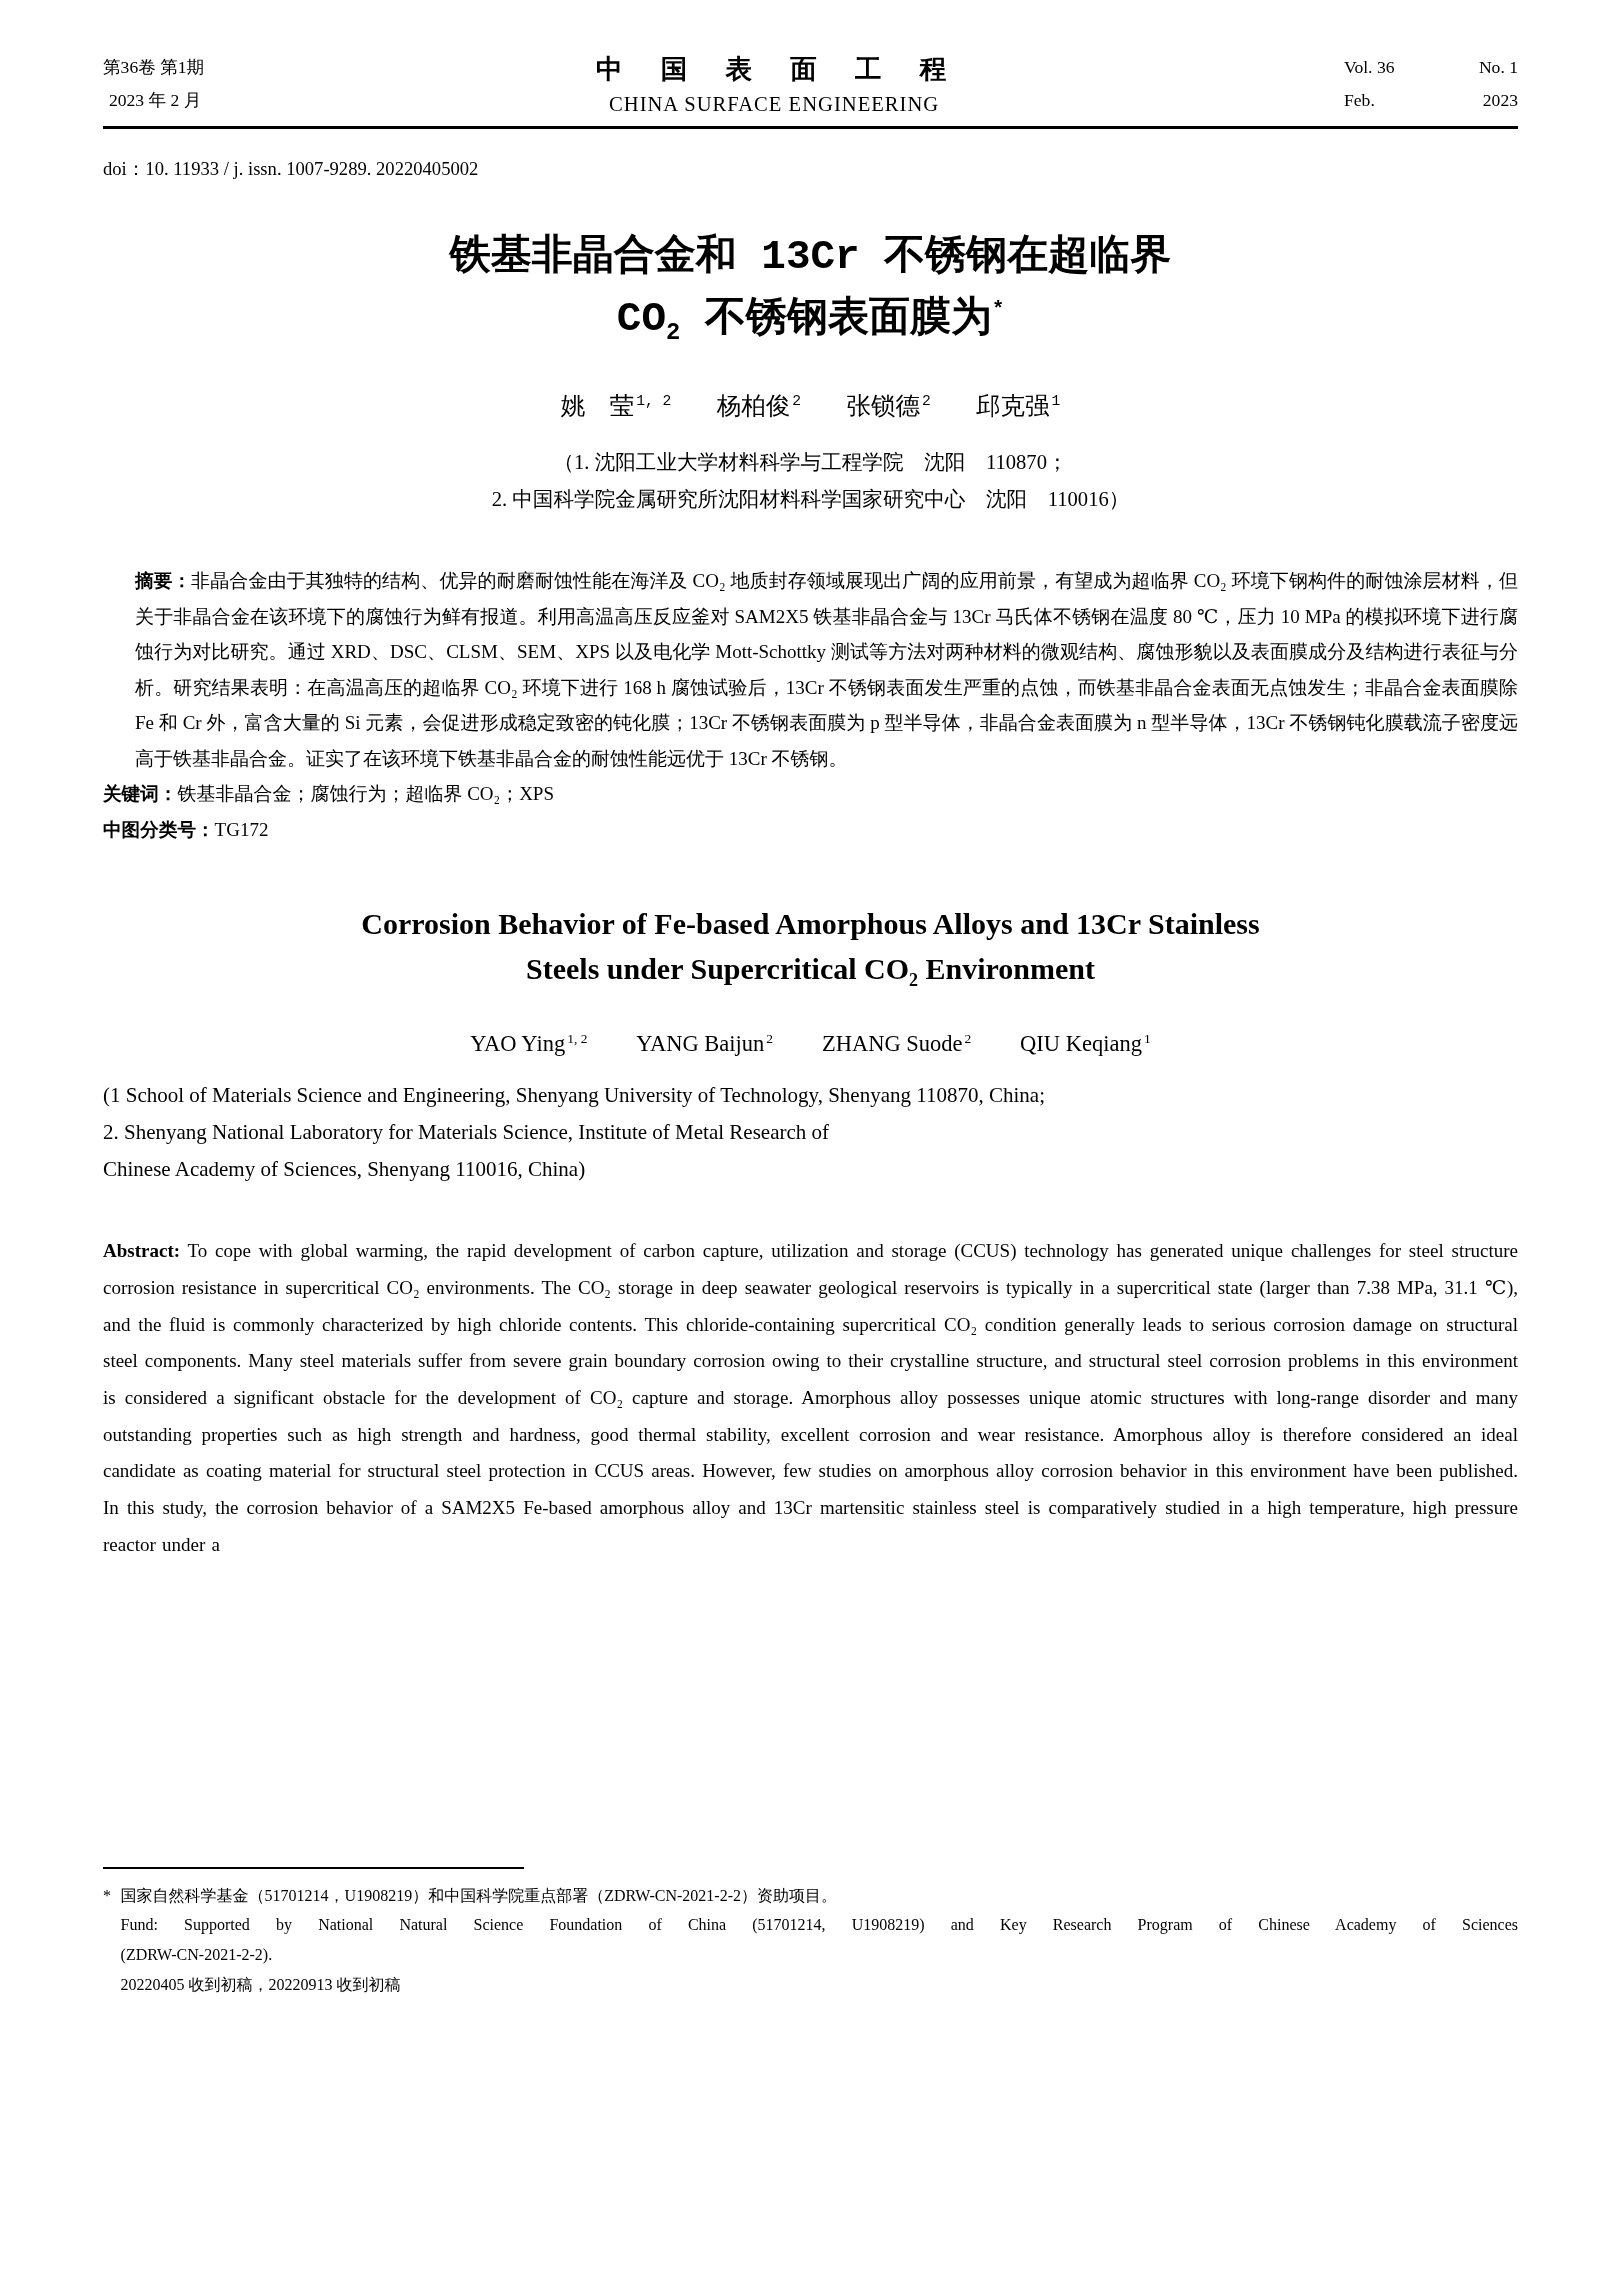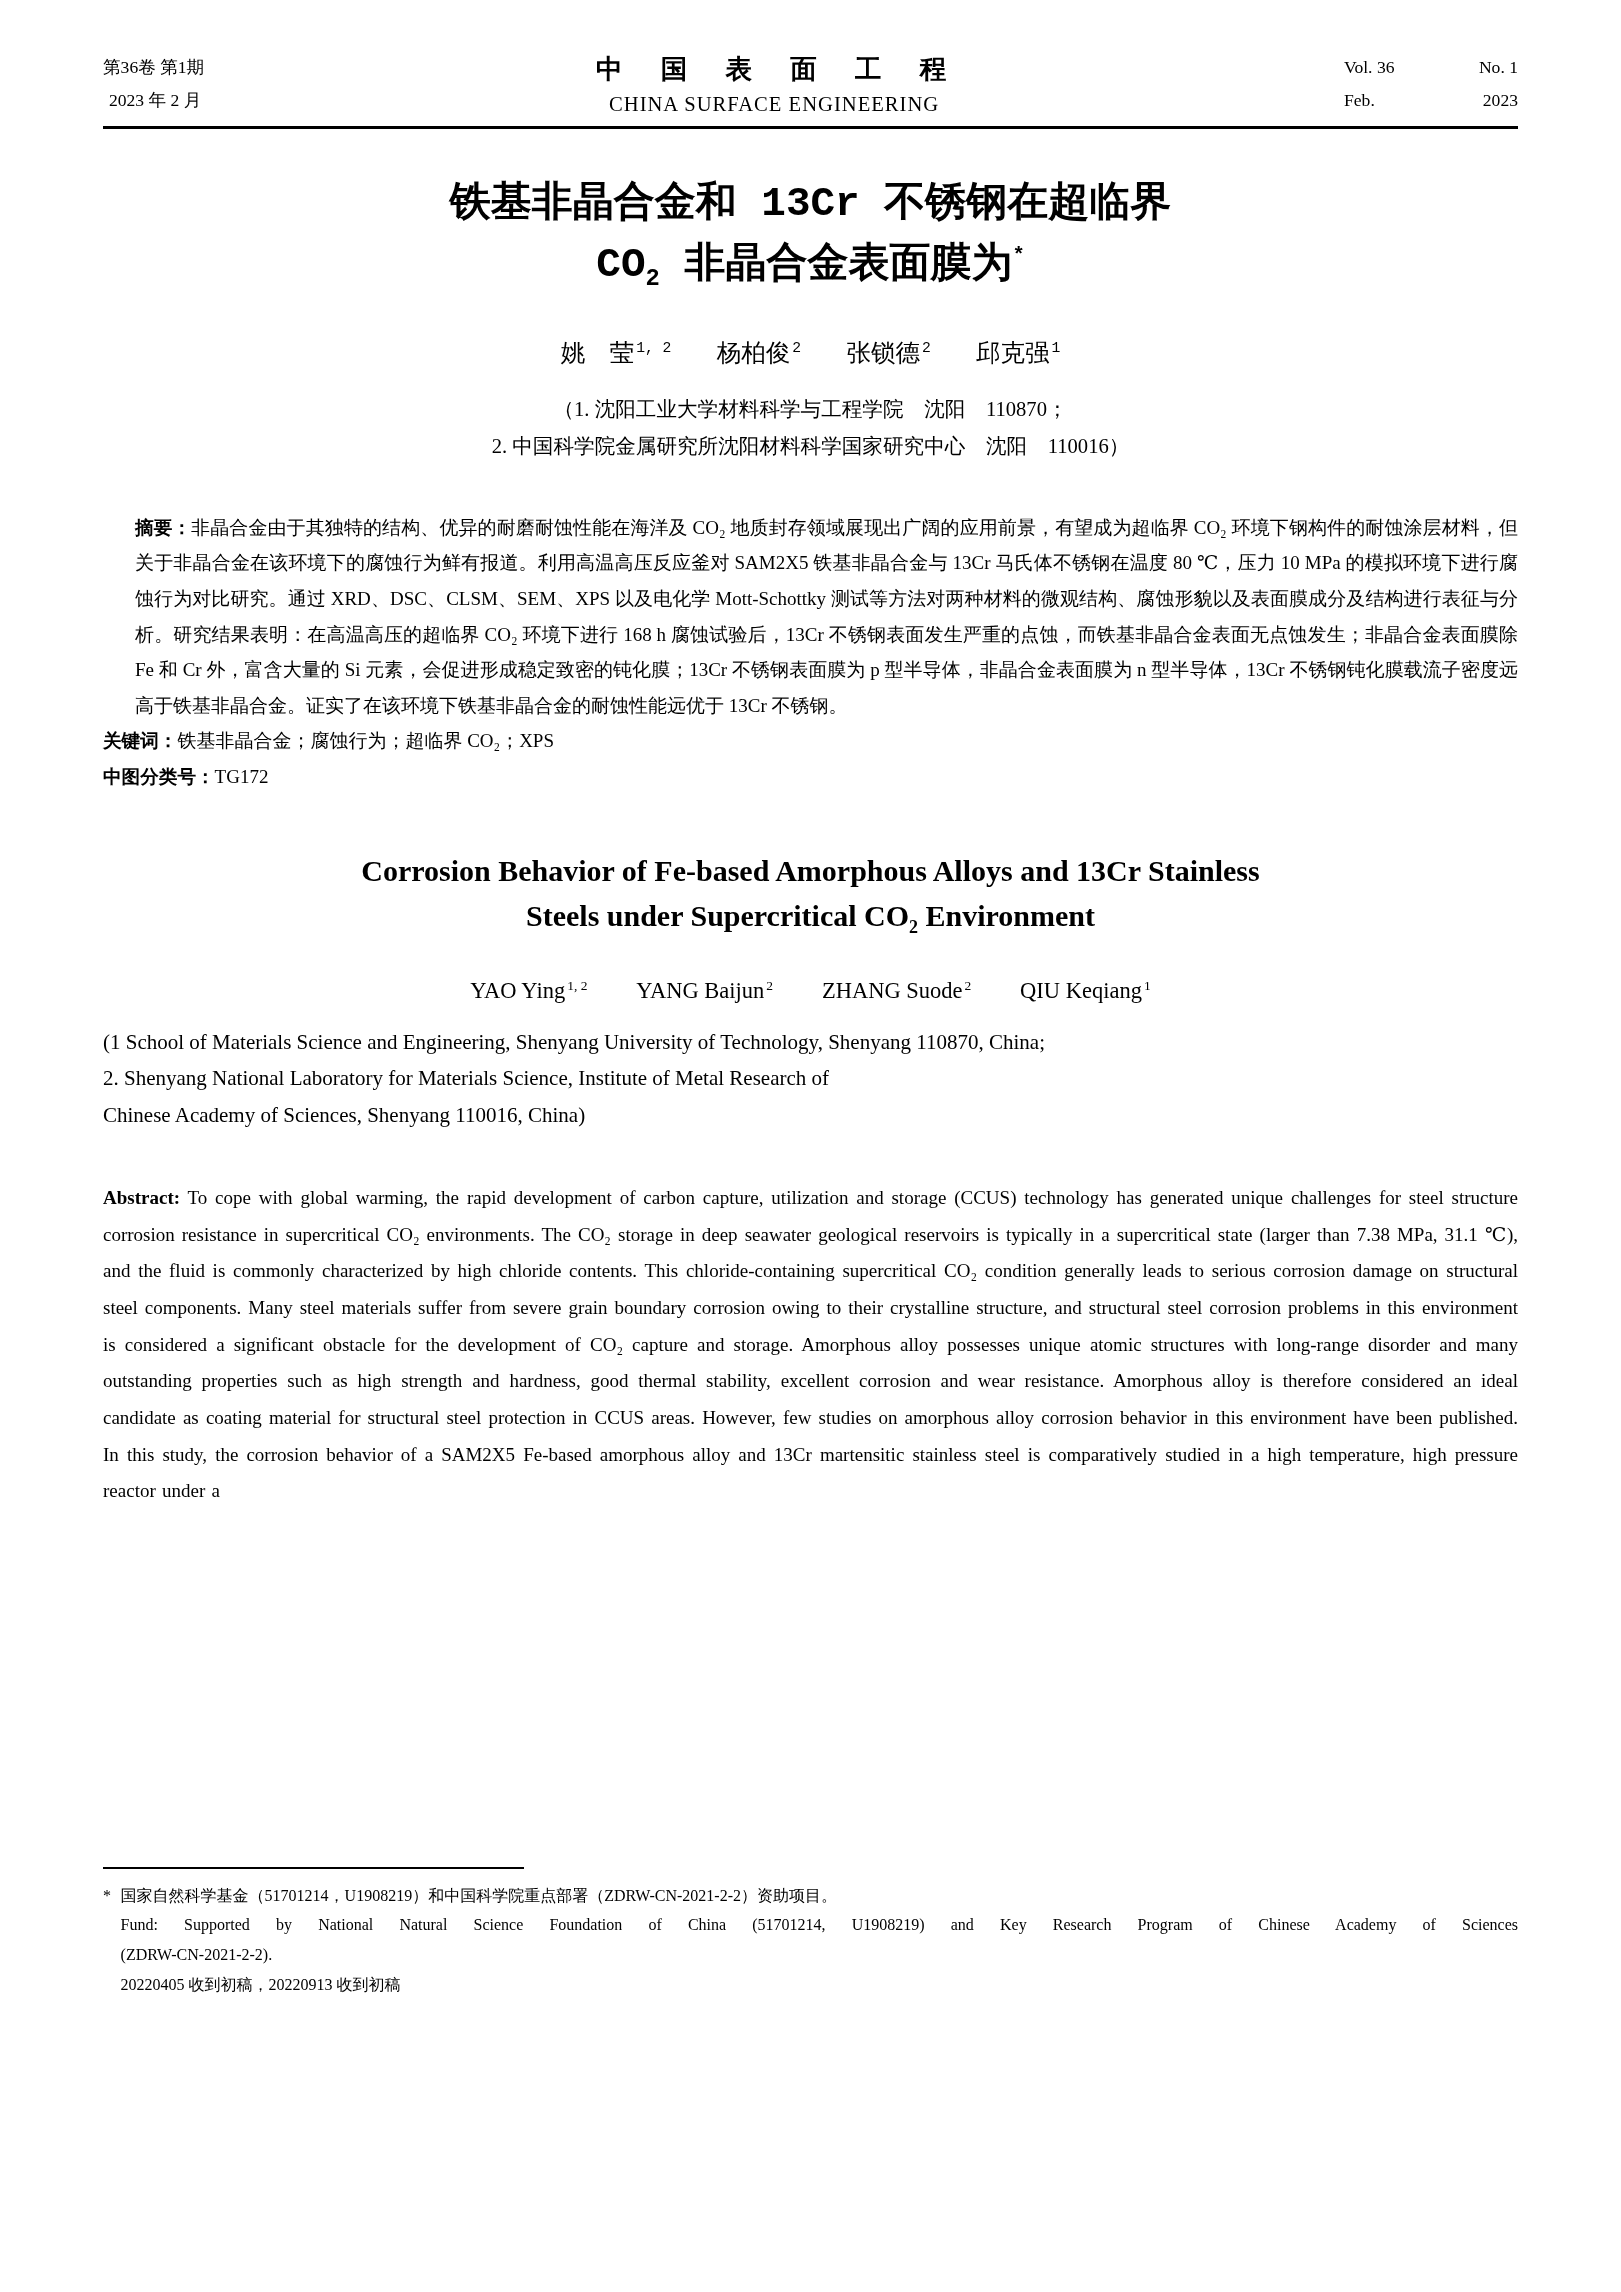--- a/index.html
+++ b/index.html
@@ -121,24 +121,25 @@
         <span>No. 1</span>
       </div>
       <div class="row">
         <span>Feb.</span>
         <span>2023</span>
       </div>
     </div>
   </header>
   <div class="header-rule"></div>
 
+  <div class="doi">doi：10. 11933 / j. issn. 1007-9289. 20220405002</div>
 
   <h1 class="title-cn">
     <span>铁基非晶合金和 13Cr 不锈钢在超临界</span><br>
-    <span><span>CO</span><sub>2</sub><span> 非晶合金表面膜为</span><span class="star">*</span></span>
+    <span><span>CO</span><sub>2</sub><span> 不锈钢表面膜为</span><span class="star">*</span></span>
   </h1>
 
   <div class="authors-cn">
     <span class="author"><span>姚　莹</span><span class="asup">1, 2</span></span>
     <span class="author"><span>杨柏俊</span><span class="asup">2</span></span>
     <span class="author"><span>张锁德</span><span class="asup">2</span></span>
     <span class="author"><span>邱克强</span><span class="asup">1</span></span>
   </div>
 
   <div class="affils-cn">

